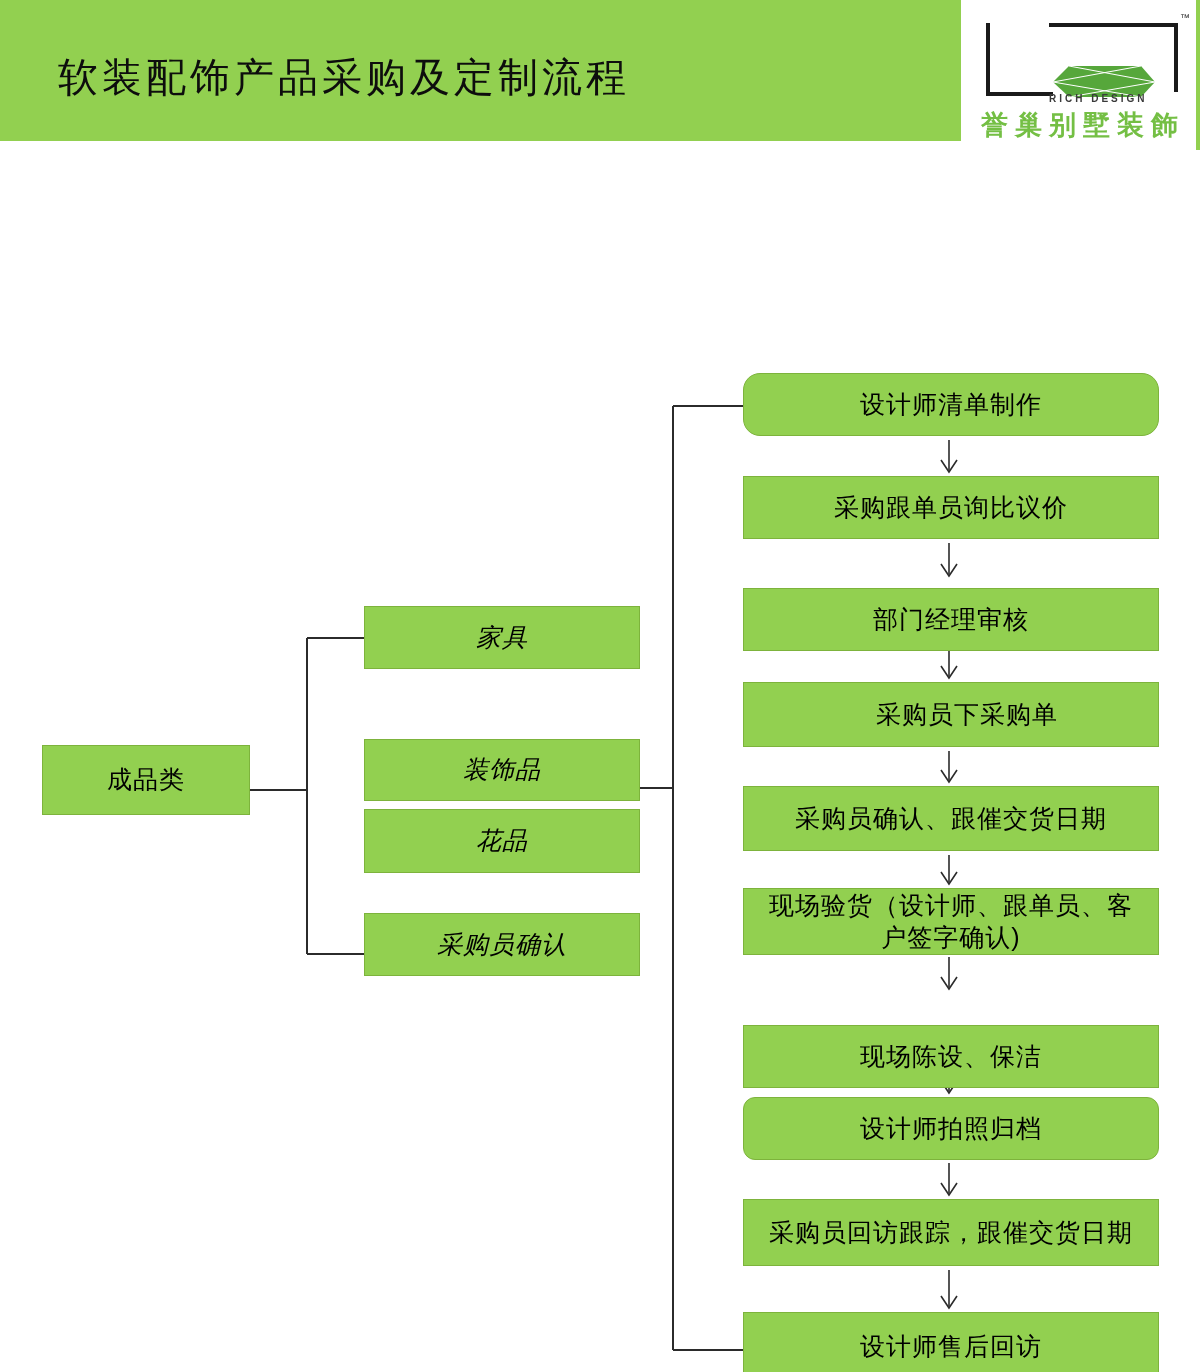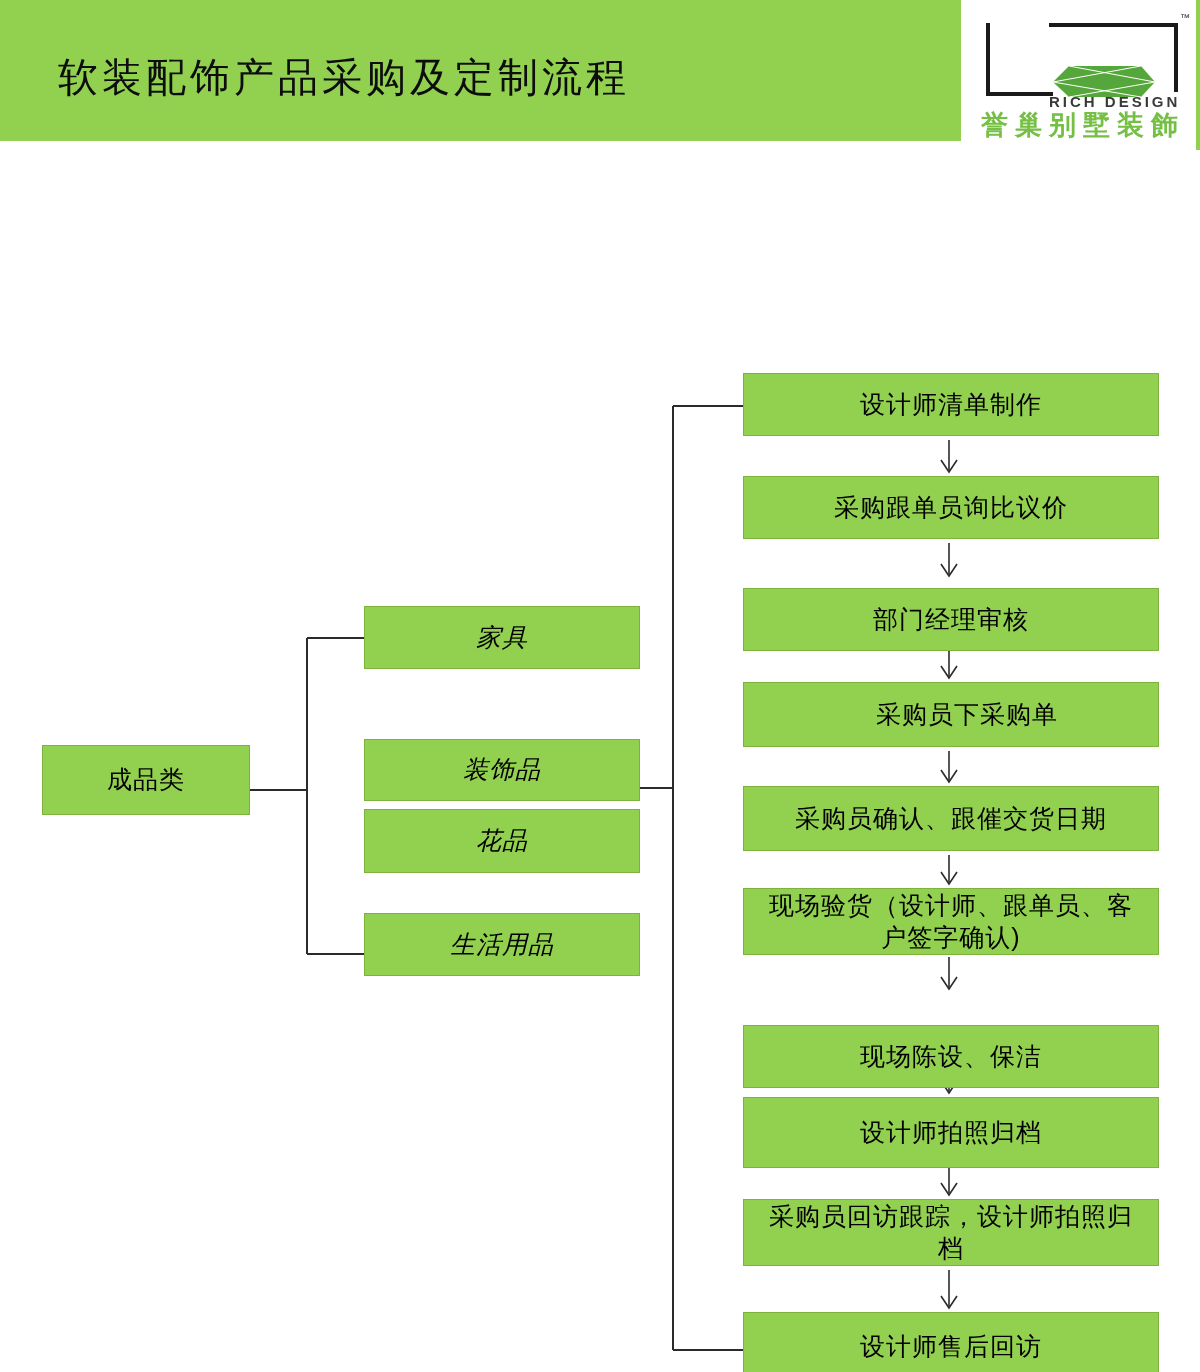--- a/index.html
+++ b/index.html
@@ -11,21 +11,21 @@
   .header-bar{position:absolute;left:0;top:0;width:1200px;height:141px;background:#92D050;padding-left:34px;}
   .page-title{
     position:absolute;left:58px;top:50px;margin:0;
     font-family:"Liberation Serif","DejaVu Serif",serif;
     font-size:40px;font-weight:400;letter-spacing:4px;color:#0d0d0d;white-space:nowrap;
   }
   .logo-box{position:absolute;left:961px;top:0;width:235px;height:150px;background:#ffffff;}
   .logo-box svg{position:absolute;left:0;top:0;}
   .brand-en{
     position:absolute;left:88px;top:93px;width:110px;text-align:left;
-    font-size:15px;letter-spacing:3px;color:#3a3a3a;font-weight:bold;white-space:nowrap;
+    font-size:10px;letter-spacing:3px;color:#3a3a3a;font-weight:bold;white-space:nowrap;
   }
   .brand-cn{
     position:absolute;left:16px;top:107px;width:212px;text-align:center;
     font-size:27px;letter-spacing:7px;color:#74bf44;font-weight:bold;white-space:nowrap;
   }
   .trademark{position:absolute;left:219px;top:12px;font-size:10px;color:#2a2a2a;}
   .edge-strip{position:absolute;left:1196px;top:0;width:4px;height:150px;background:#92D050;}
   
   .box{
     position:absolute;background:#92D050;border:1px solid #7db33c;box-sizing:border-box;
@@ -100,26 +100,26 @@
     <div class="brand-en">RICH DESIGN</div>
     <div class="brand-cn">誉巢别墅装飾</div>
   </div>
   <div class="edge-strip"></div>
 
   <div class="box root-box">成品类</div>
 
   <div class="box cat" style="top:606px;height:63px;">家具</div>
   <div class="box cat" style="top:711px;height:62px;margin-top:28px;">装饰品</div>
   <div class="box cat" style="top:809px;height:64px;">花品</div>
-  <div class="box cat" style="top:913px;height:63px;">生活用品</div>
+  <div class="box cat" style="top:913px;height:63px;">采购员确认</div>
 
-  <div class="box step" style="top:373px;height:63px;">设计师清单制作</div>
+  <div class="box step" style="top:373px;height:63px;border-radius:17px;">设计师清单制作</div>
   <div class="box step" style="top:476px;height:63px;">采购跟单员询比议价</div>
   <div class="box step" style="top:588px;height:63px;">部门经理审核</div>
   <div class="box step" style="top:682px;height:65px;padding-left:32px;">采购员下采购单</div>
   <div class="box step" style="top:786px;height:65px;">采购员确认、跟催交货日期</div>
   <div class="box step two" style="top:888px;height:67px;">现场验货（设计师、跟单员、客户签字确认)</div>
   <div class="box step" style="top:993px;height:63px;margin-top:32px;">现场陈设、保洁</div>
-  <div class="box step" style="top:1097px;height:71px;">设计师拍照归档</div>
-  <div class="box step two" style="top:1199px;height:67px;">采购员回访跟踪，设计师拍照归档</div>
+  <div class="box step" style="top:1097px;height:63px;border-radius:12px;">设计师拍照归档</div>
+  <div class="box step two" style="top:1199px;height:67px;">采购员回访跟踪，跟催交货日期</div>
   <div class="box step" style="top:1312px;height:70px;">设计师售后回访</div>
 
 </div>
 
 </body></html>

